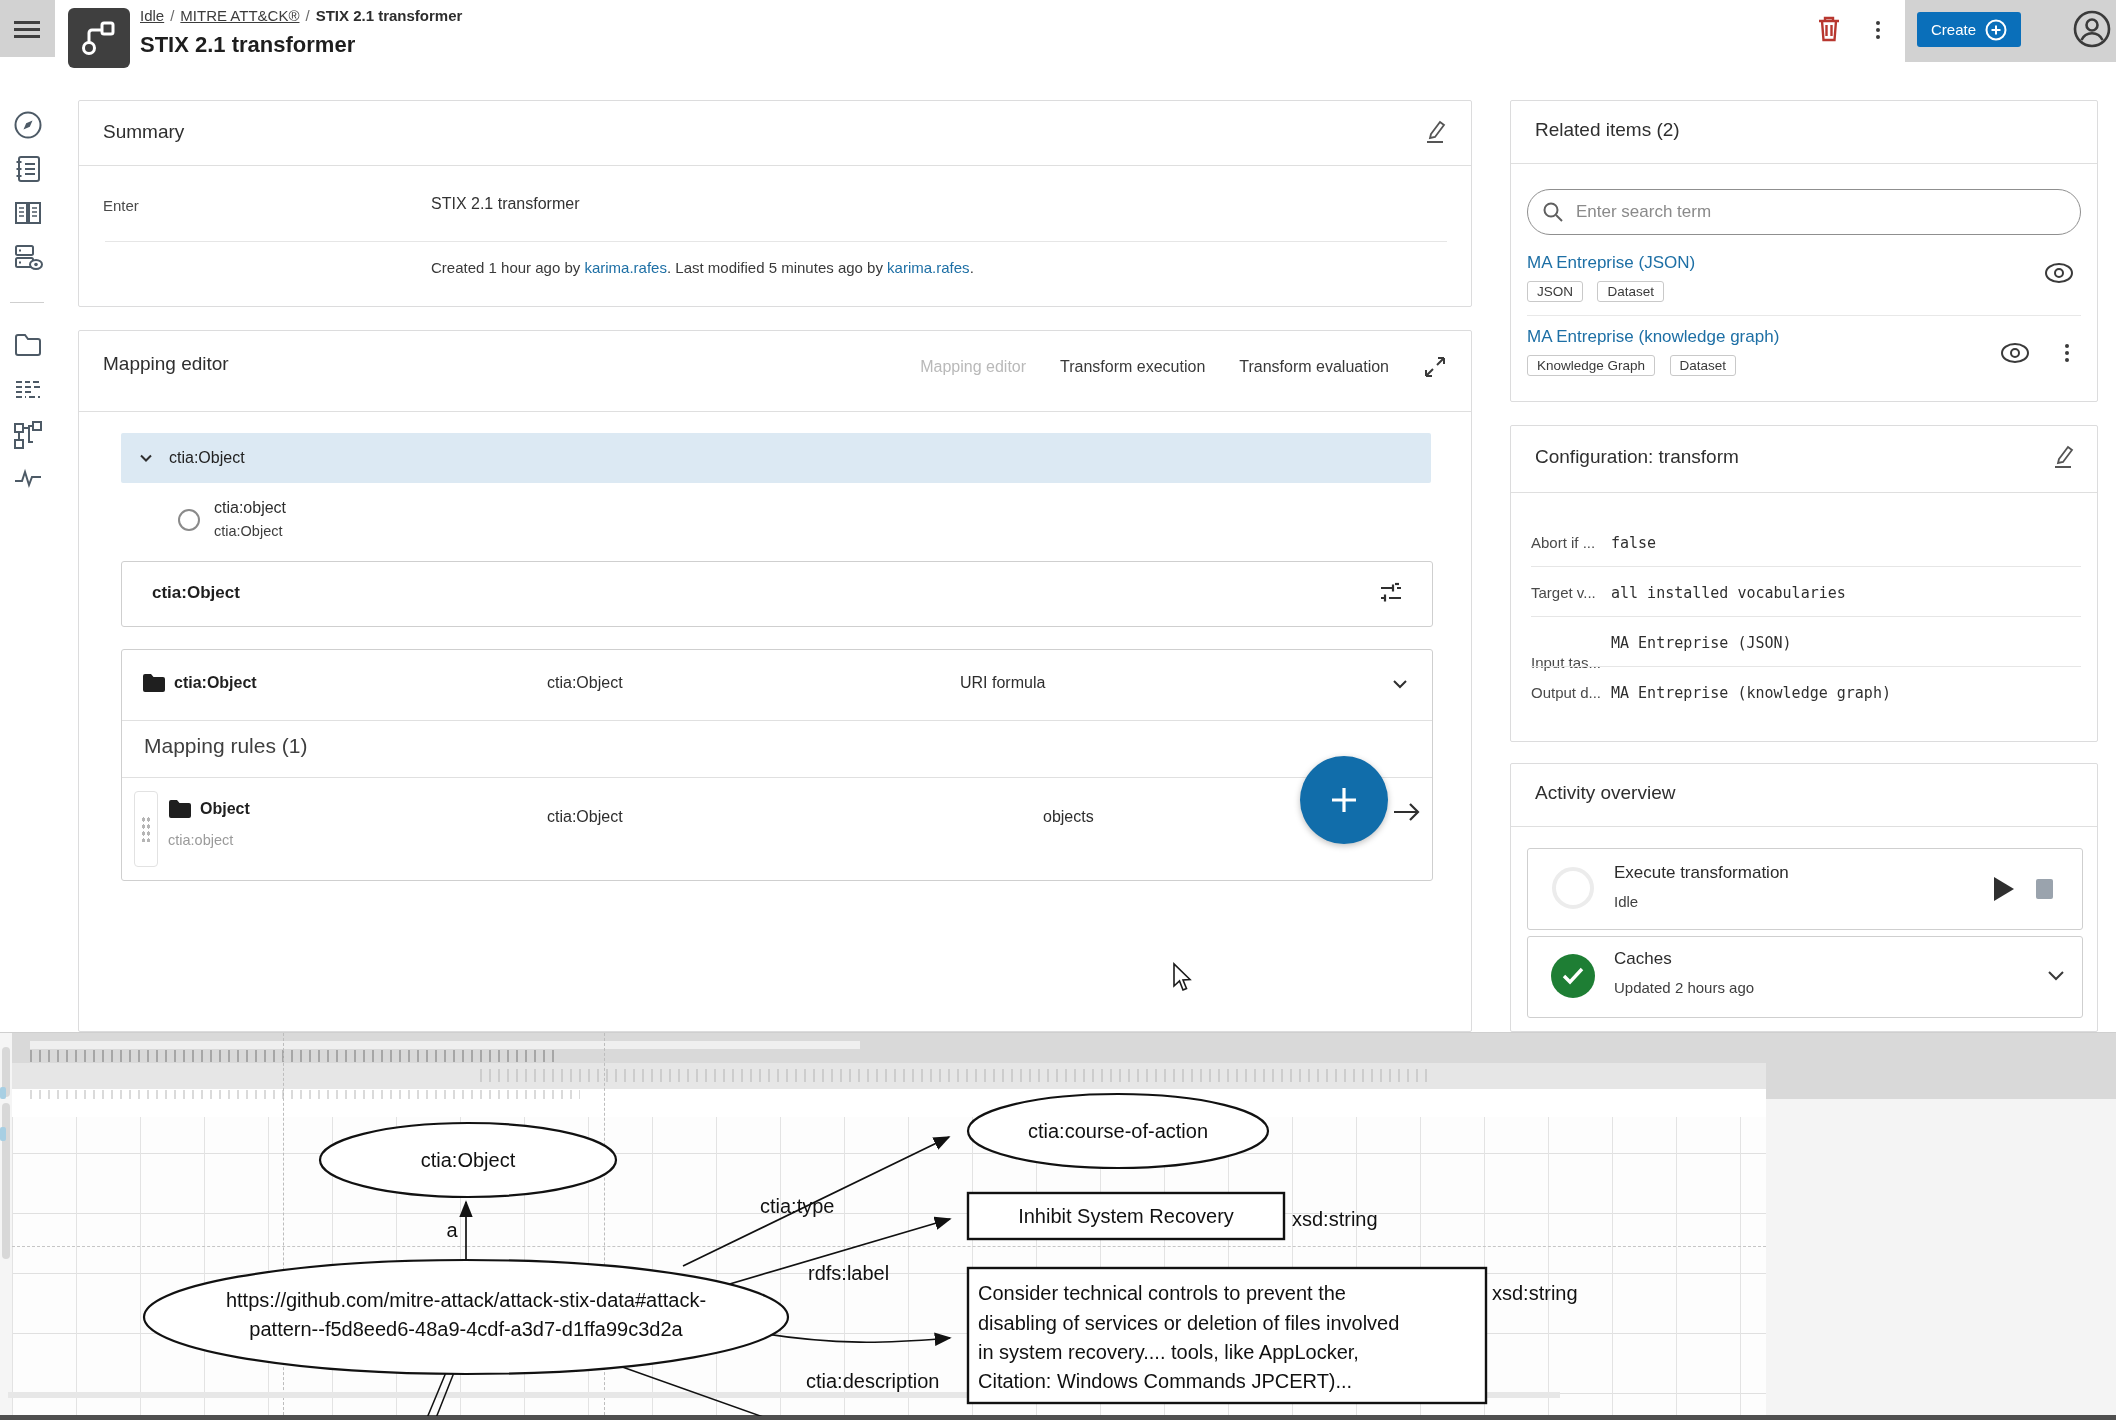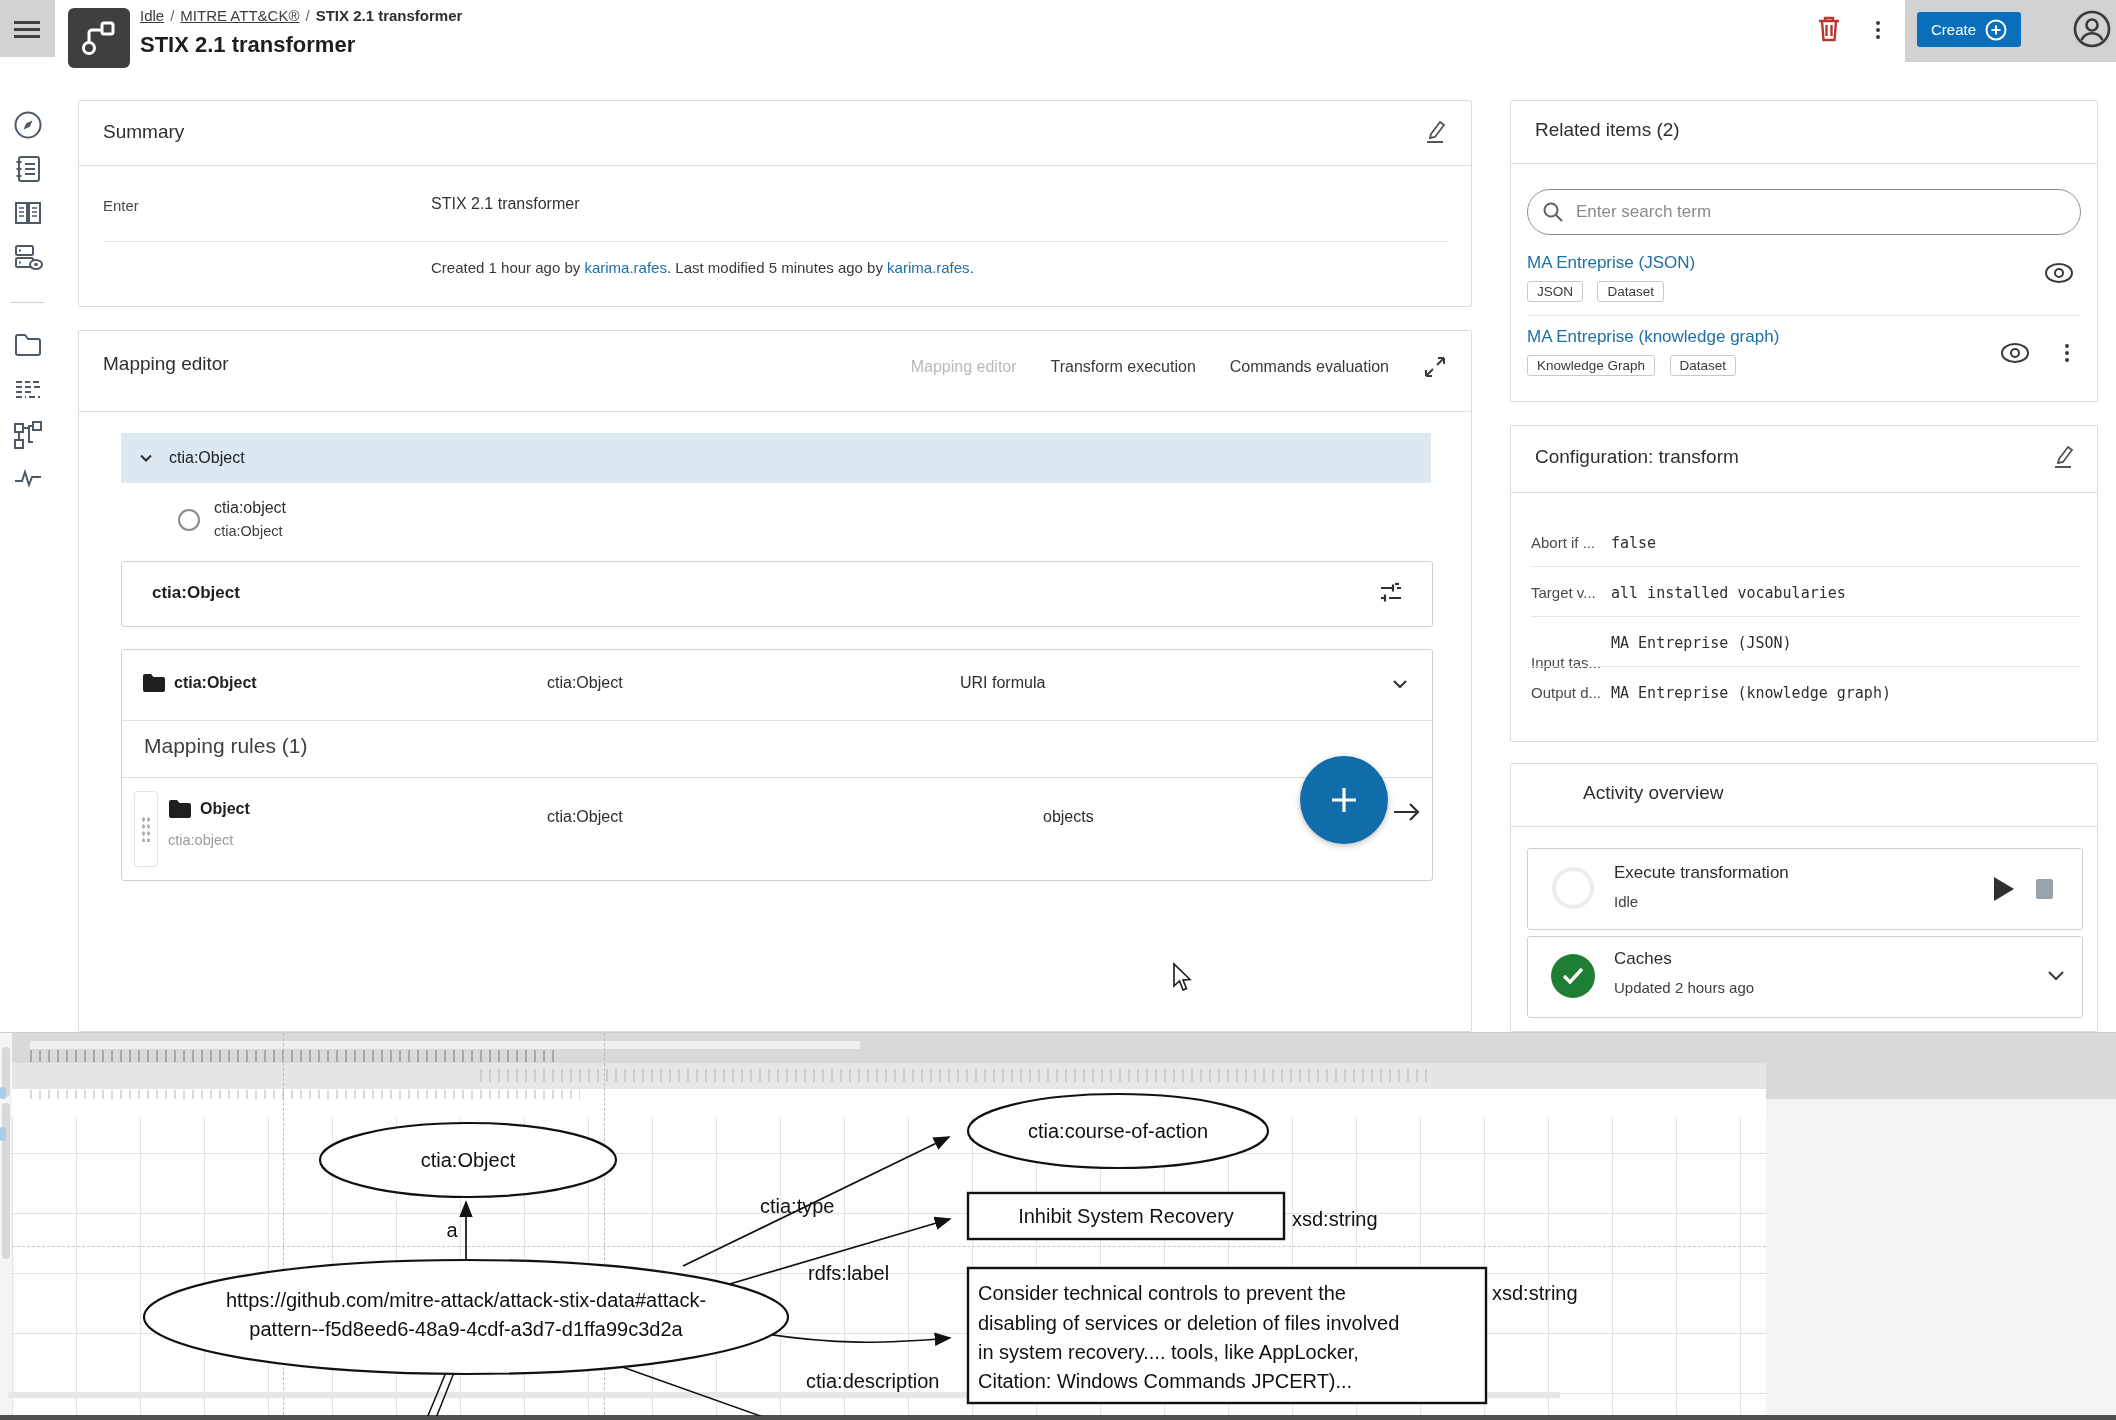--- a/index.html
+++ b/index.html
@@ -196,21 +196,21 @@
       <span>Created 1 hour ago by </span><span class="link">karima.rafes</span><span>. Last modified 5 minutes ago by </span><span class="link">karima.rafes</span><span>.</span>
     </div>
   </div>
 
   <div class="card" style="left:78px;top:330px;width:1392px;height:700px;">
     <div class="card-title abs" style="left:24px;top:22px;">Mapping editor</div>
 
     <div class="abs" style="right:24px;top:24px;display:flex;align-items:center;gap:34px;">
       <span class="tab current">Mapping editor</span>
       <span class="tab">Transform execution</span>
-      <span class="tab">Commands evaluation</span>
+      <span class="tab">Transform evaluation</span>
       <svg width="24" height="24" viewBox="0 0 24 24" style="cursor:pointer;">
         <path d="M14 10 L21 3 M21 3 h-6 M21 3 v6 M10 14 L3 21 M3 21 h6 M3 21 v-6" fill="none" stroke="#3a3a3a" stroke-width="2"></path>
       </svg>
     </div>
     <div class="card-head-divider" style="top:80px;"></div>
 
     <div class="blue-row abs" style="left:42px;top:102px;width:1310px;height:50px;">
       <svg width="18" height="18" viewBox="0 0 18 18" style="margin-left:16px;">
         <path d="M4 6.5 L9 11.5 L14 6.5" fill="none" stroke="#2f2f2f" stroke-width="2"></path>
       </svg>
@@ -329,21 +329,21 @@
 
     <div class="abs" style="left:20px;top:208px;width:78px;font-size:15px;color:#4a4a4a;white-space:nowrap;overflow:hidden;margin-top:20px;">Input tas...</div>
     <div class="abs mono" style="left:100px;top:208px;">MA Entreprise (JSON)</div>
     <div class="abs" style="left:20px;right:16px;top:240px;border-top:1px solid #e6e6e6;"></div>
 
     <div class="abs" style="left:20px;top:258px;width:78px;font-size:15px;color:#4a4a4a;white-space:nowrap;overflow:hidden;">Output d...</div>
     <div class="abs mono" style="left:100px;top:258px;">MA Entreprise (knowledge graph)</div>
   </div>
 
   <div class="card" style="left:1510px;top:763px;width:586px;height:267px;">
-    <div class="card-title abs" style="left:24px;top:18px;margin-left:48px;">Activity overview</div>
+    <div class="card-title abs" style="left:24px;top:18px;">Activity overview</div>
     <div class="card-head-divider" style="top:62px;"></div>
 
     <div class="act-box" style="left:16px;top:84px;width:554px;height:80px;">
       <div class="ring abs" style="left:24px;top:18px;"></div>
       <div class="abs" style="left:86px;top:14px;font-size:17px;color:#2c2c2c;">Execute transformation</div>
       <div class="abs" style="left:86px;top:44px;font-size:15px;color:#3f3f3f;">Idle</div>
       <div class="play-tri abs" style="left:466px;top:28px;"></div>
       <div class="stop-sq abs" style="left:508px;top:30px;"></div>
     </div>
 

